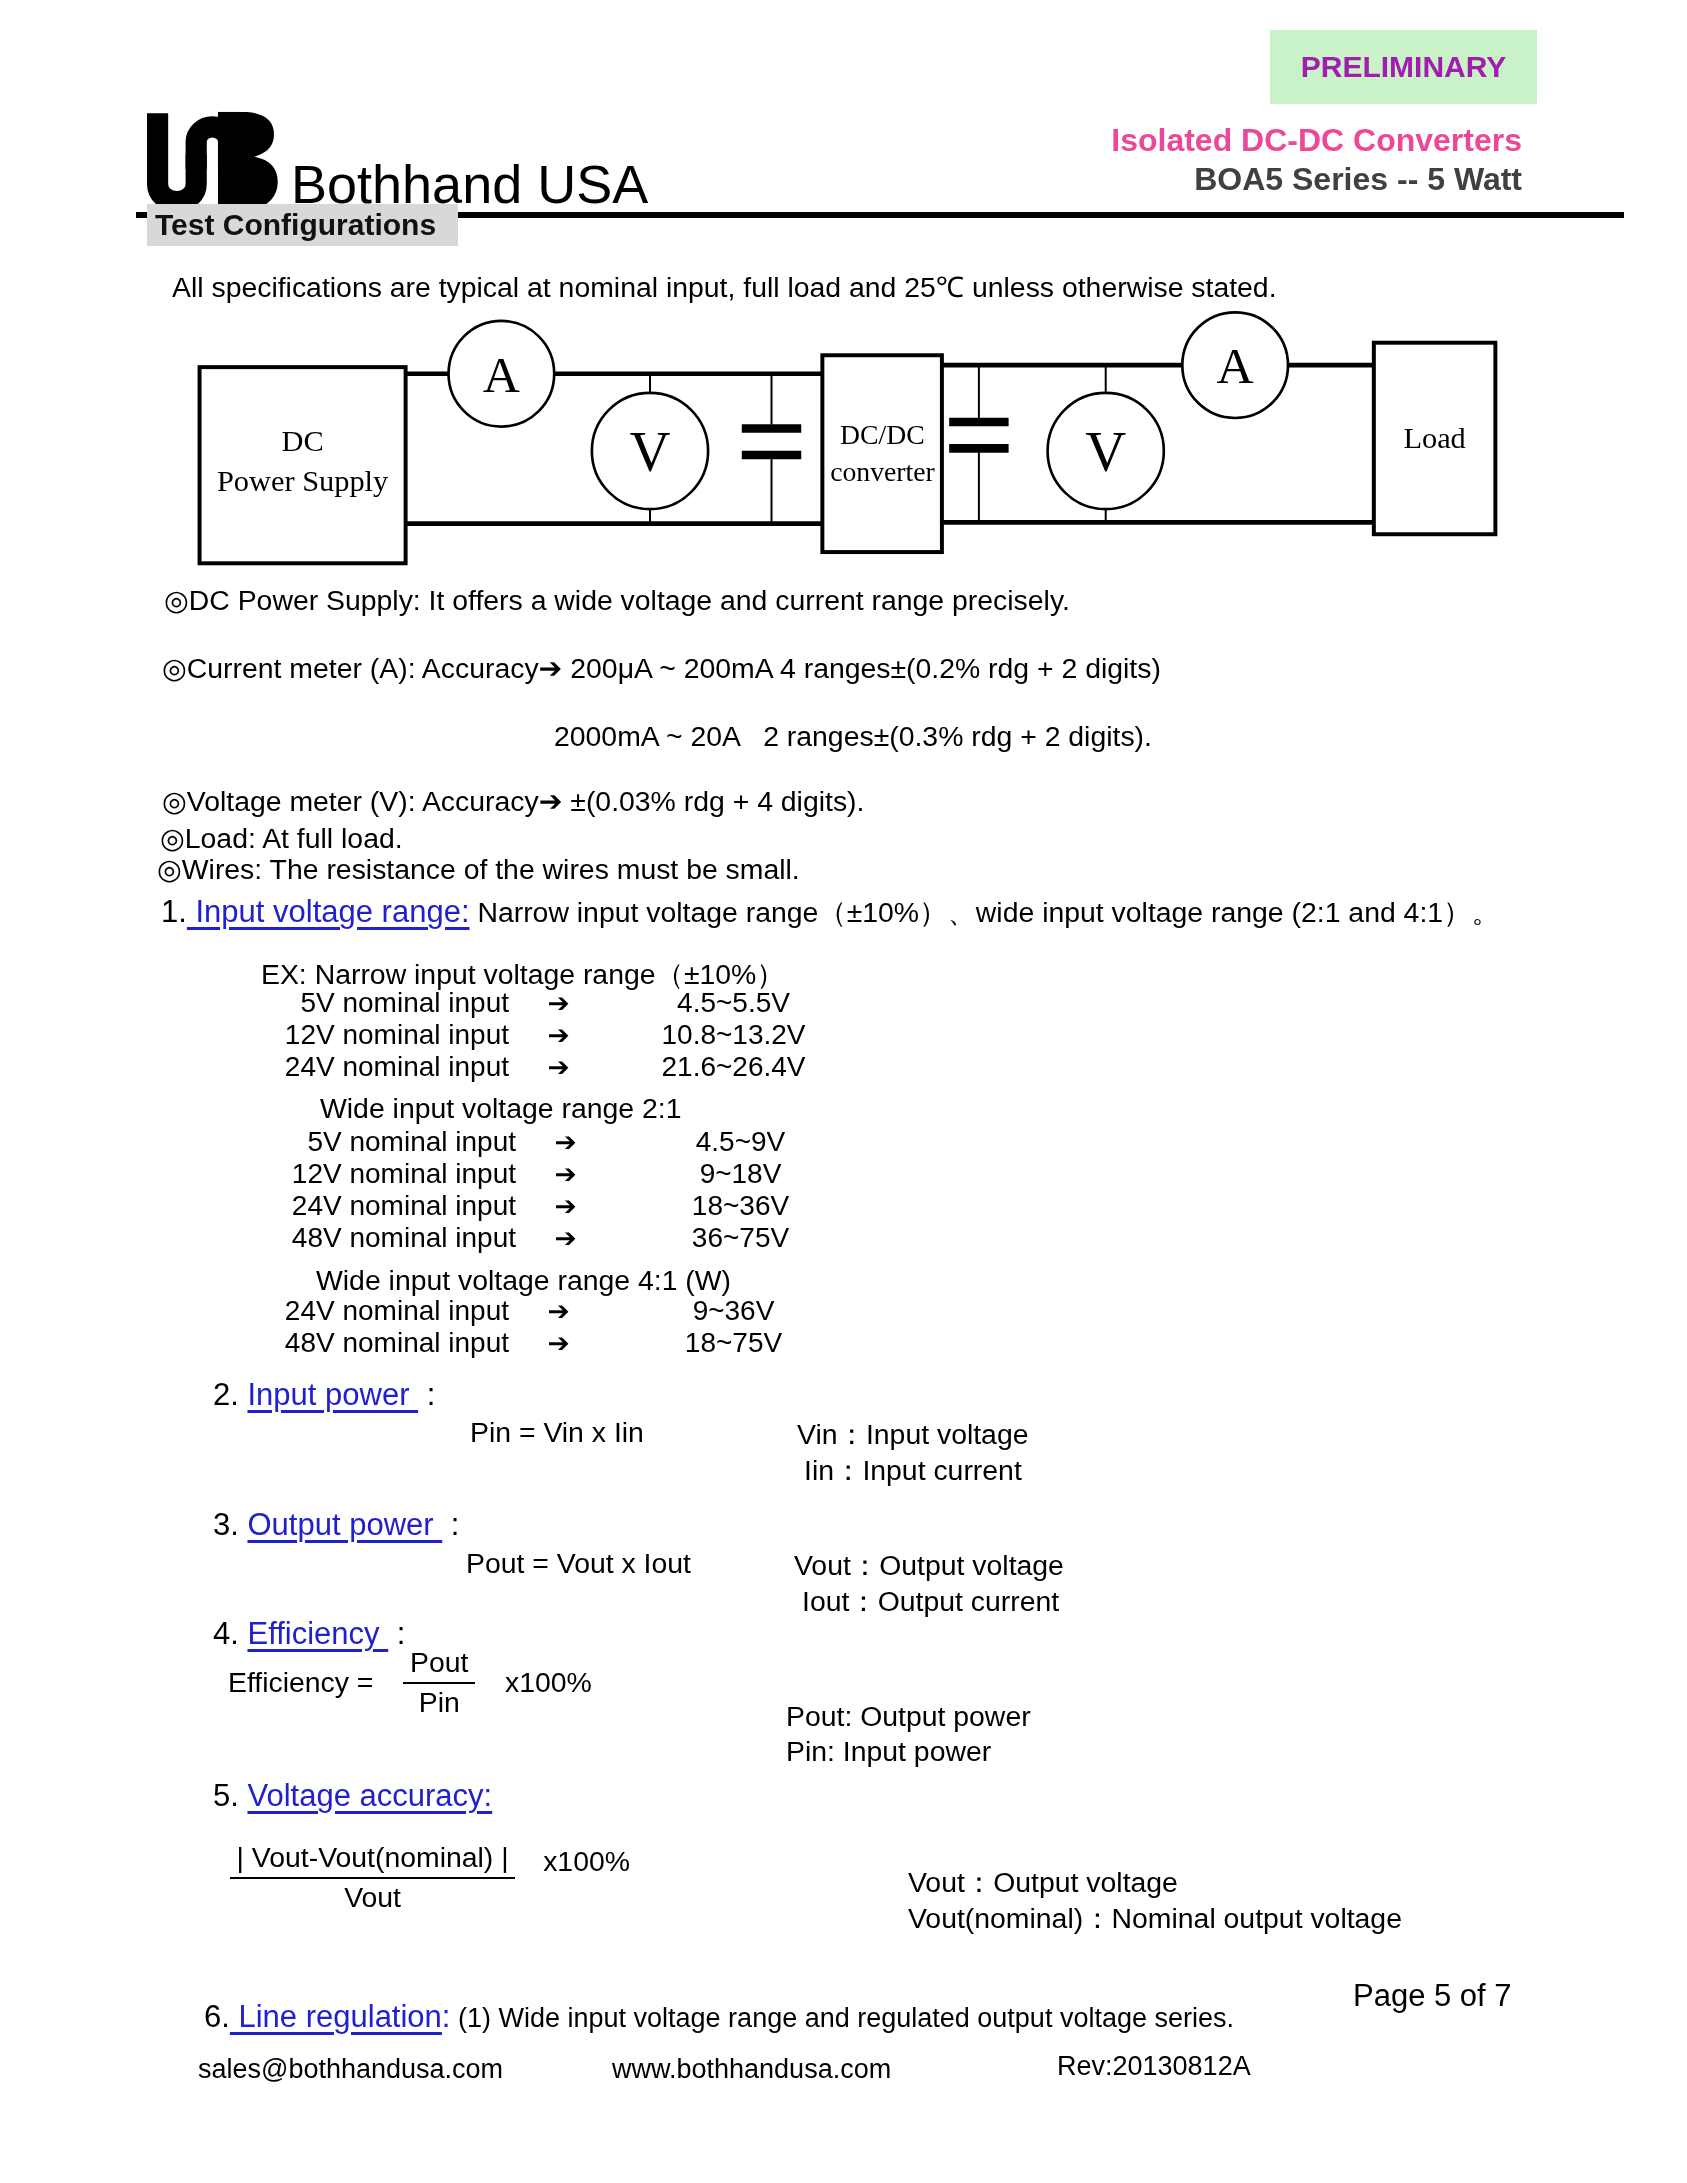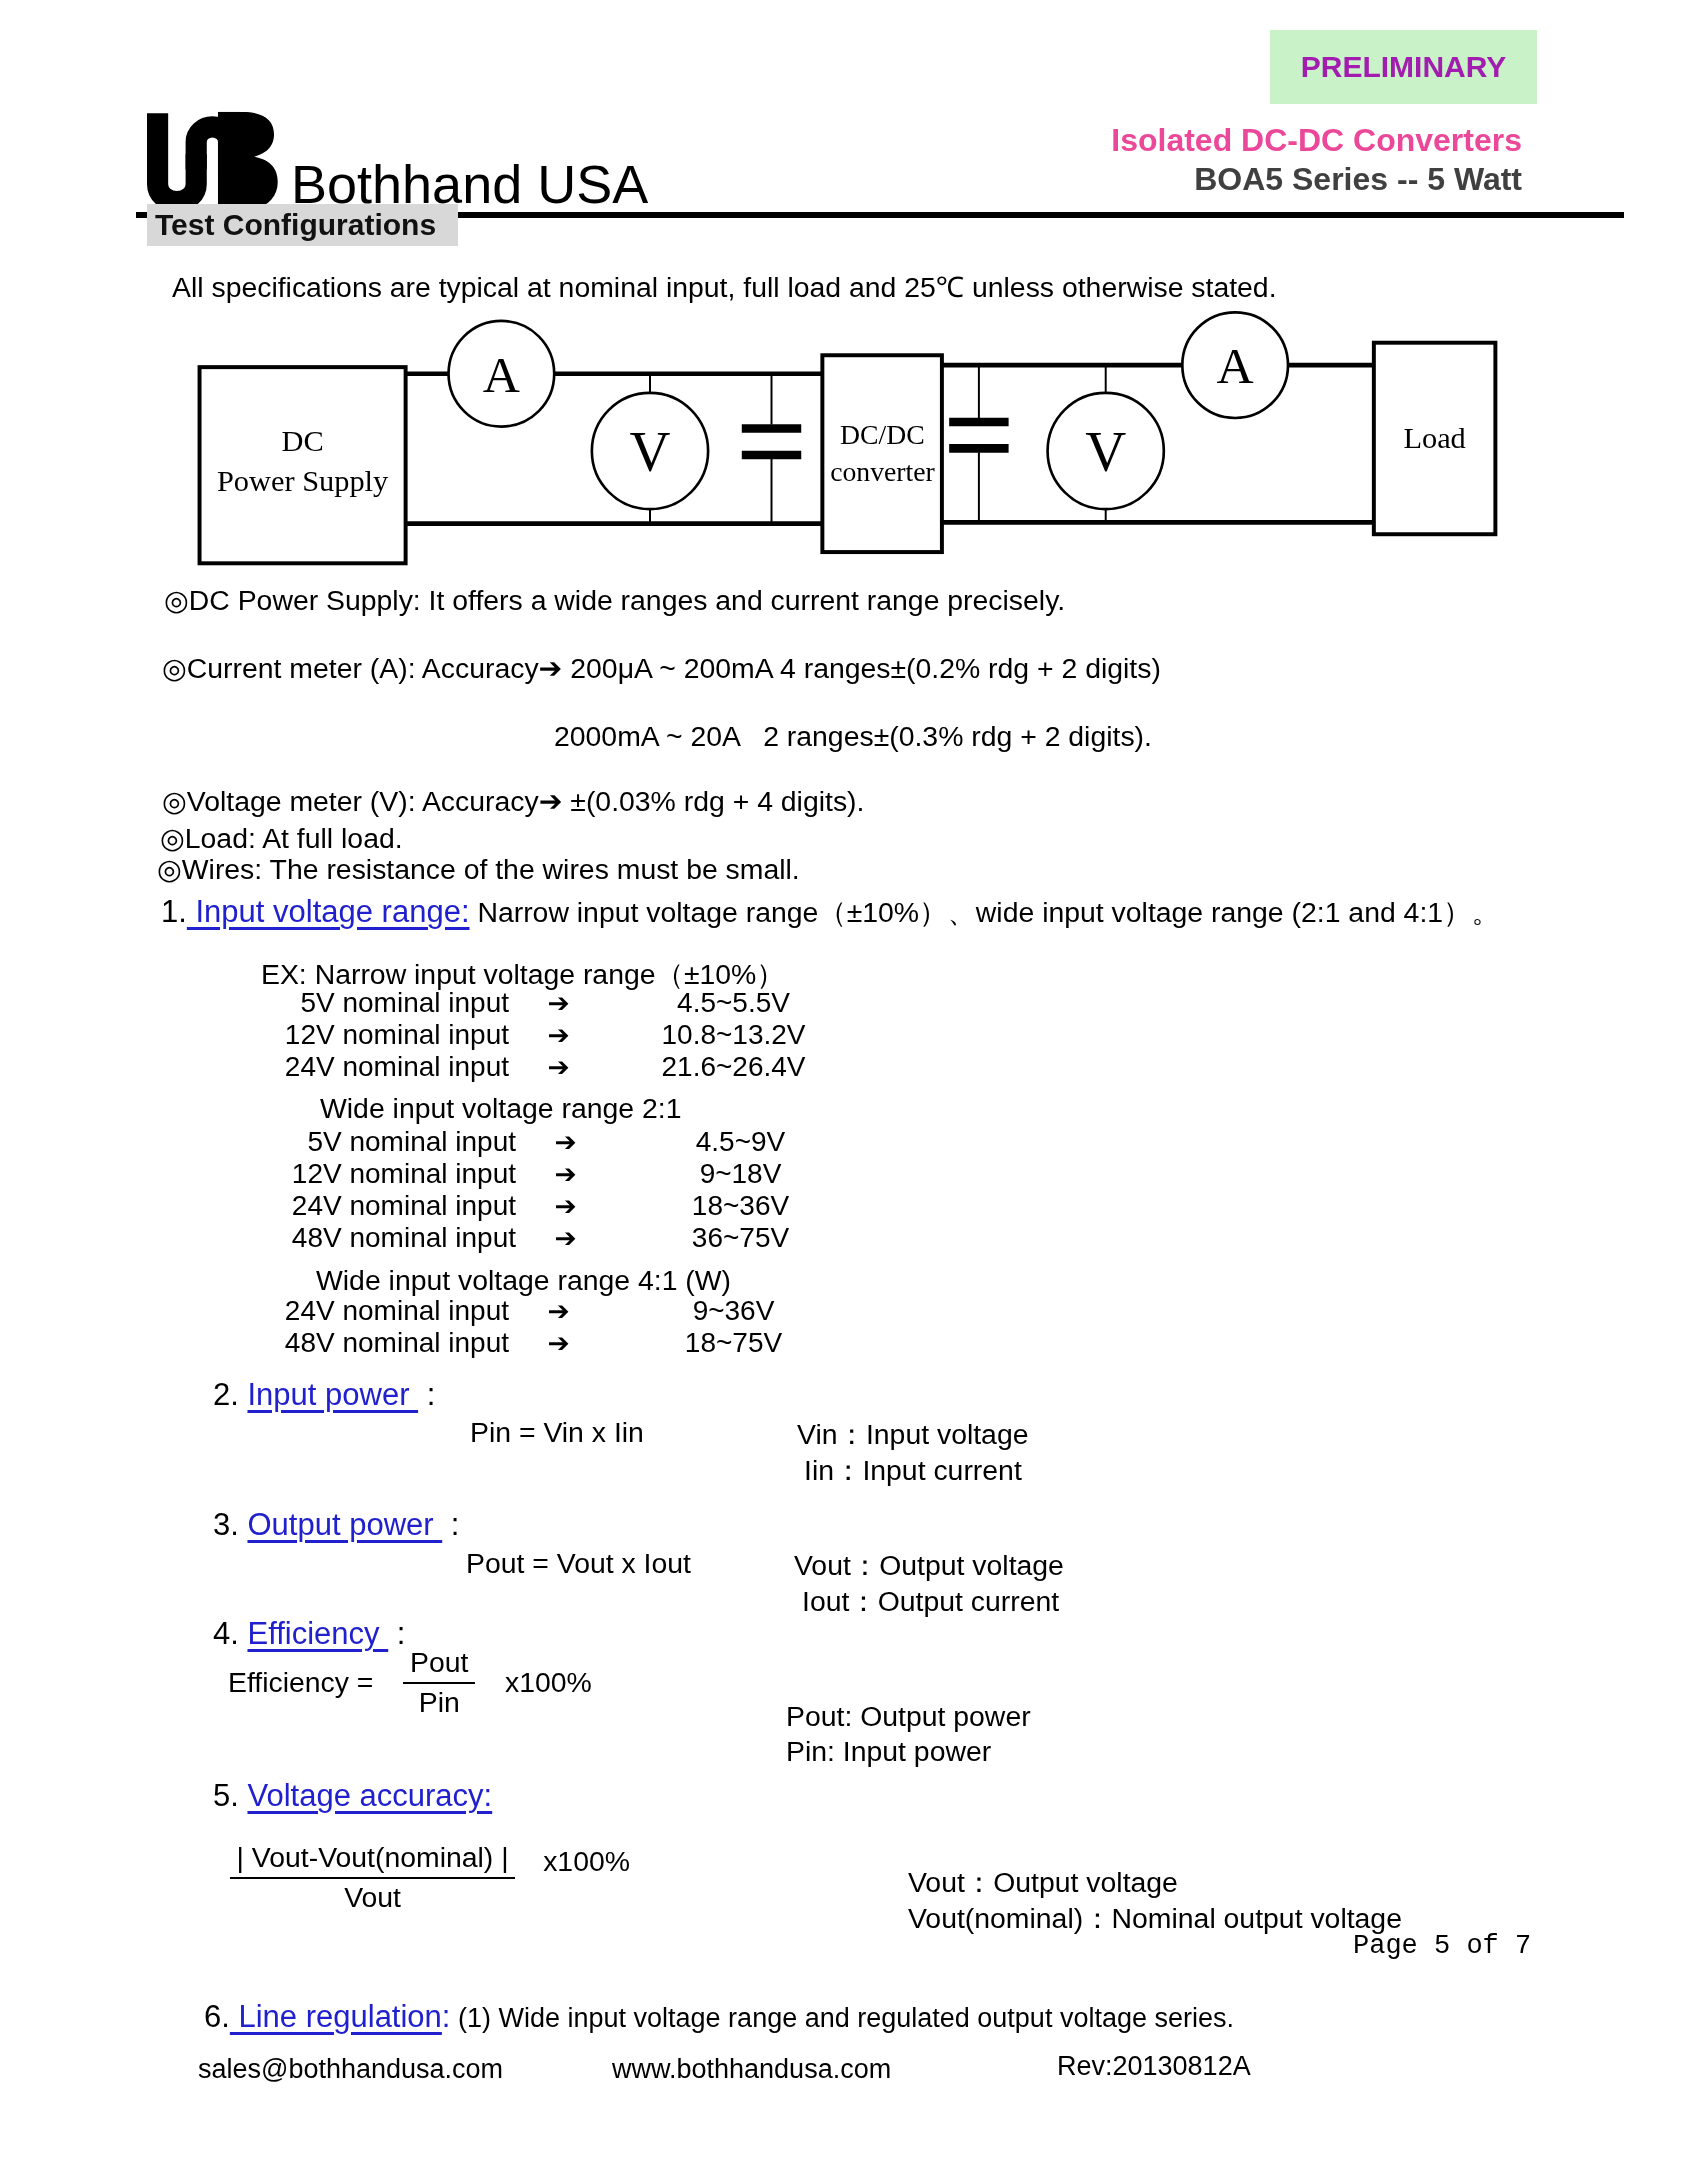--- a/index.html
+++ b/index.html
@@ -111,21 +111,21 @@
         <text x="1334" y="258" text-anchor="middle" font-size="42">converter</text>
       </g>
 
       <g>
         <rect x="2078" y="48" width="184" height="290" fill="#fff" stroke="#000" stroke-width="6"></rect>
         <text x="2170" y="208" text-anchor="middle" font-size="46">Load</text>
       </g>
     </svg>
   </div>
 
-  <div class="abs note" style="left:164px; top:584px;">◎DC Power Supply: It offers a wide ranges and current range precisely.</div>
+  <div class="abs note" style="left:164px; top:584px;">◎DC Power Supply: It offers a wide voltage and current range precisely.</div>
   <div class="abs note" style="left:162px; top:652px;">◎Current meter (A): Accuracy➔ 200μA ~ 200mA 4 ranges±(0.2% rdg + 2 digits)</div>
   <div class="abs note" style="left:554px; top:720px;">2000mA ~ 20A   2 ranges±(0.3% rdg + 2 digits).</div>
   <div class="abs note" style="left:162px; top:785px;">◎Voltage meter (V): Accuracy➔ ±(0.03% rdg + 4 digits).</div>
   <div class="abs note" style="left:160px; top:822px;">◎Load: At full load.</div>
   <div class="abs note" style="left:157px; top:853px;">◎Wires: The resistance of the wires must be small.</div>
 
   <div class="abs" style="left:161px; top:894px;">
     <span class="sec-head">1.</span><span class="sec-head blue-u"> Input voltage range:</span><span class="sec-rest"> Narrow input voltage range（±10%）、wide input voltage range (2:1 and 4:1）。</span>
   </div>
   <div class="abs deftext" style="left:261px; top:956px;">EX: Narrow input voltage range（±10%）</div>
@@ -227,16 +227,16 @@
   <div class="abs deftext" style="left:908px; top:1864px;">Vout：Output voltage</div>
   <div class="abs deftext" style="left:908px; top:1900px;">Vout(nominal)：Nominal output voltage</div>
 
   <div class="abs" style="left:204px; top:1999px;">
     <span class="sec-head">6.</span><span class="sec-head blue-u"> Line regulation</span><span class="sec-head blue-u" style="text-decoration:none; color:#2020cf;">:</span><span style="font-size:27px;"> (1) Wide input voltage range and regulated output voltage series.</span>
   </div>
 
   <div class="abs" style="left:198px; top:2054px; font-size:27px;">sales@bothhandusa.com</div>
   <div class="abs" style="left:612px; top:2054px; font-size:27px;">www.bothhandusa.com</div>
   <div class="abs" style="left:1057px; top:2051px; font-size:27px;">Rev:20130812A</div>
-  <div class="abs" style="left:1353px; top:1931px; font-size:27px;font-family:Liberation Mono, monospace;">Page 5 of 7</div>
+  <div class="abs" style="left:1353px; top:1978px; font-size:31px;">Page 5 of 7</div>
 
 </div>
 
 
 </body></html>

